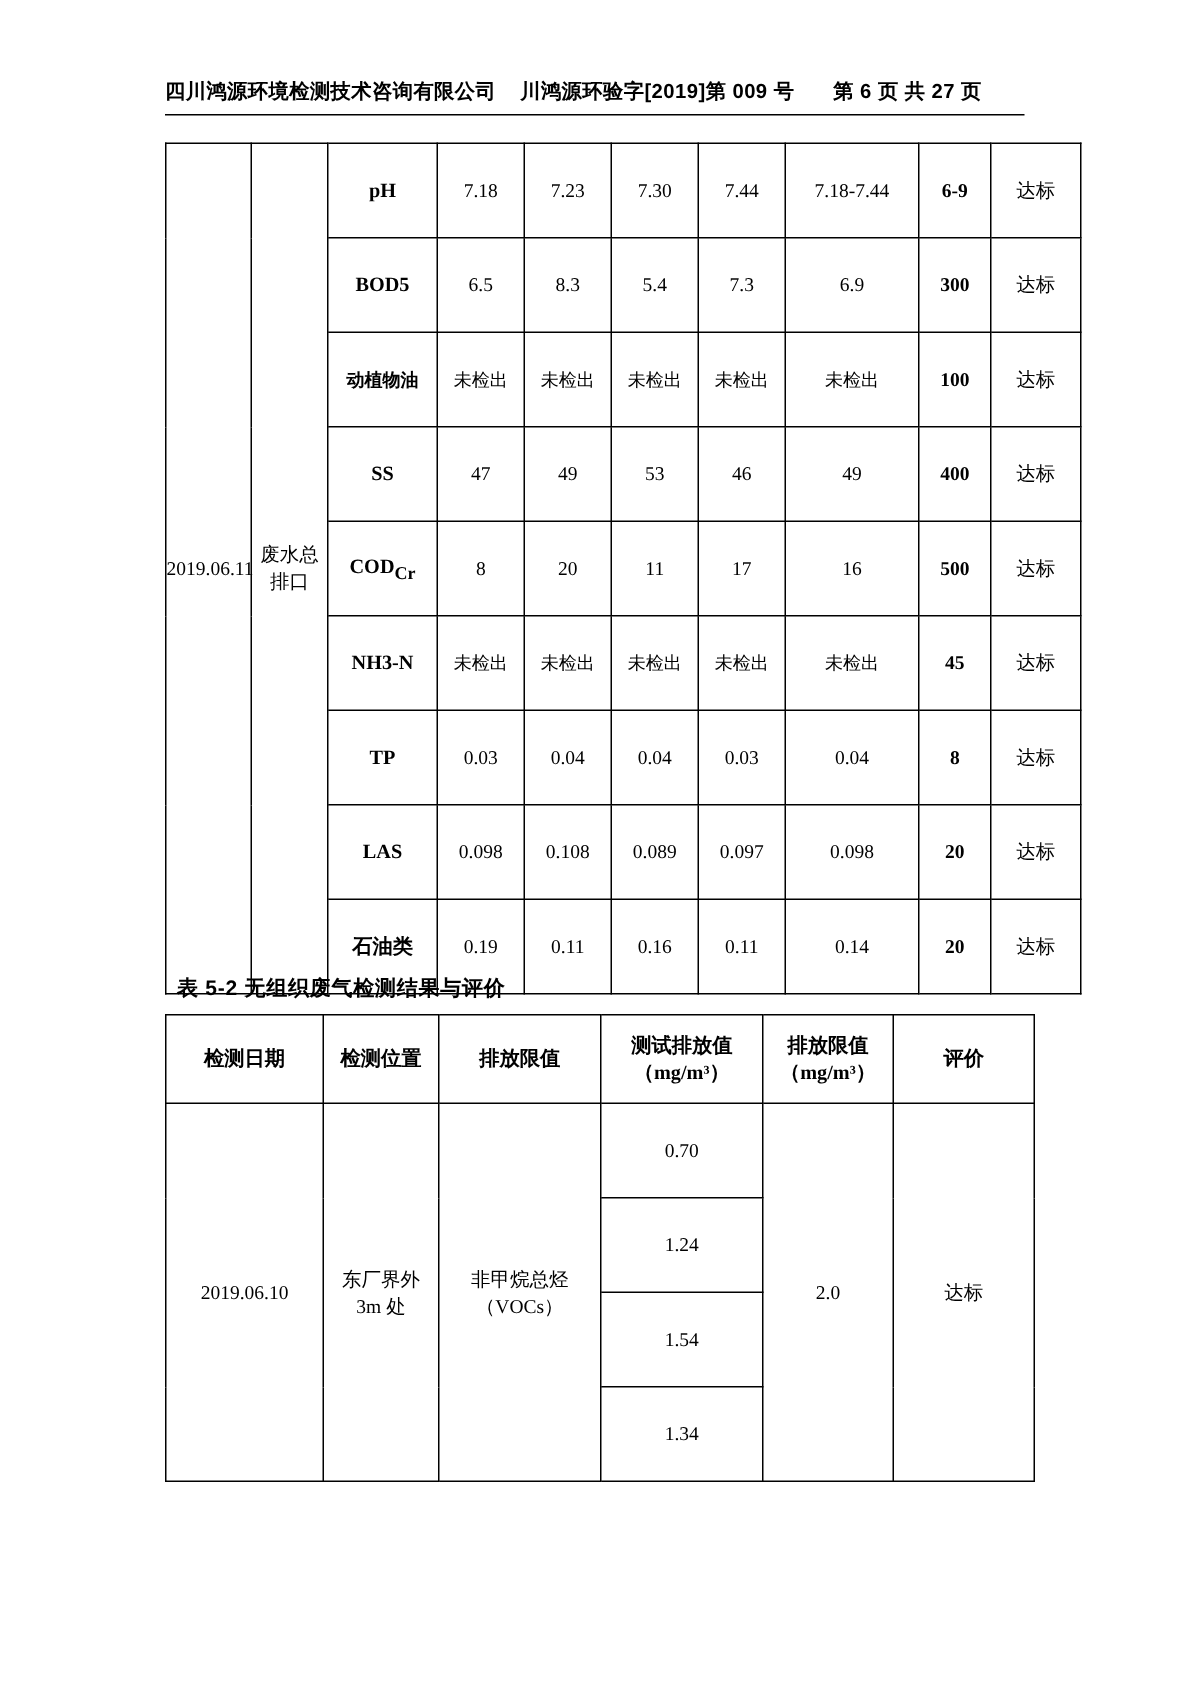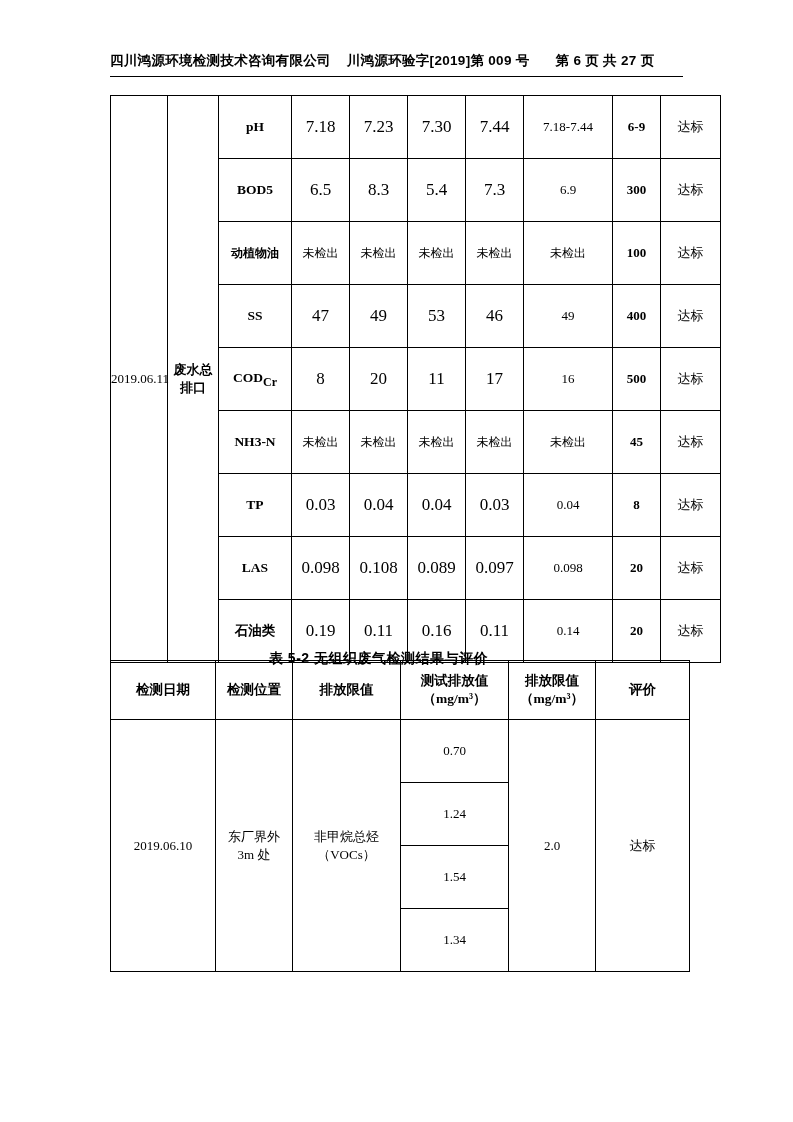--- a/index.html
+++ b/index.html
@@ -69,48 +69,47 @@
   }
   table.t1 {
     width: 573px;
   }
   table.t1 td {
     height: 62px;
   }
   .t1 .c-date   { width: 56px; font-size: 13px; }
   .t1 .c-pos    { width: 50px; font-size: 13px; font-weight: bold; }
   .t1 .c-item   { width: 72px; font-weight: bold; font-size: 13.5px; }
-  .t1 .c-val    { width: 57px; font-size: 17px; }
+  .t1 .c-val    { width: 57px; font-size: 13px; }
   .t1 .c-avg    { width: 88px; font-size: 13px; }
   .t1 .c-lim    { width: 47px; font-size: 13px; font-weight: bold; }
   .t1 .c-eval   { width: 59px; font-size: 13px; }
   .t1 .vert {
-    font-weight: bold;
+    font-weight: normal;
   }
   .t1 .small-cn { font-size: 12px; }
   .sub { font-size: 12px; vertical-align: sub; }
 
   
   .t2-caption {
     position: absolute;
-    left: 92px;
+    left: 118px;
     top: 650px;
     width: 573px;
-    text-align: center;
     font-family: "Liberation Sans", "DejaVu Sans", sans-serif;
     font-weight: bold;
     font-size: 14px;
     letter-spacing: 0.5px;
   }
 
   
   .t2-wrap {
     position: absolute;
     left: 110px;
-    top: 660px;
+    top: 676px;
     width: 573px;
   }
   table.t2 { width: 573px; }
   table.t2 td { font-size: 13px; }
   .t2 .hdr { height: 58px; font-weight: bold; font-size: 13.5px; }
   .t2 .c-d  { width: 104px; }
   .t2 .c-p  { width: 76px; }
   .t2 .c-i  { width: 107px; }
   .t2 .c-m  { width: 107px; }
   .t2 .c-l  { width: 86px; }

